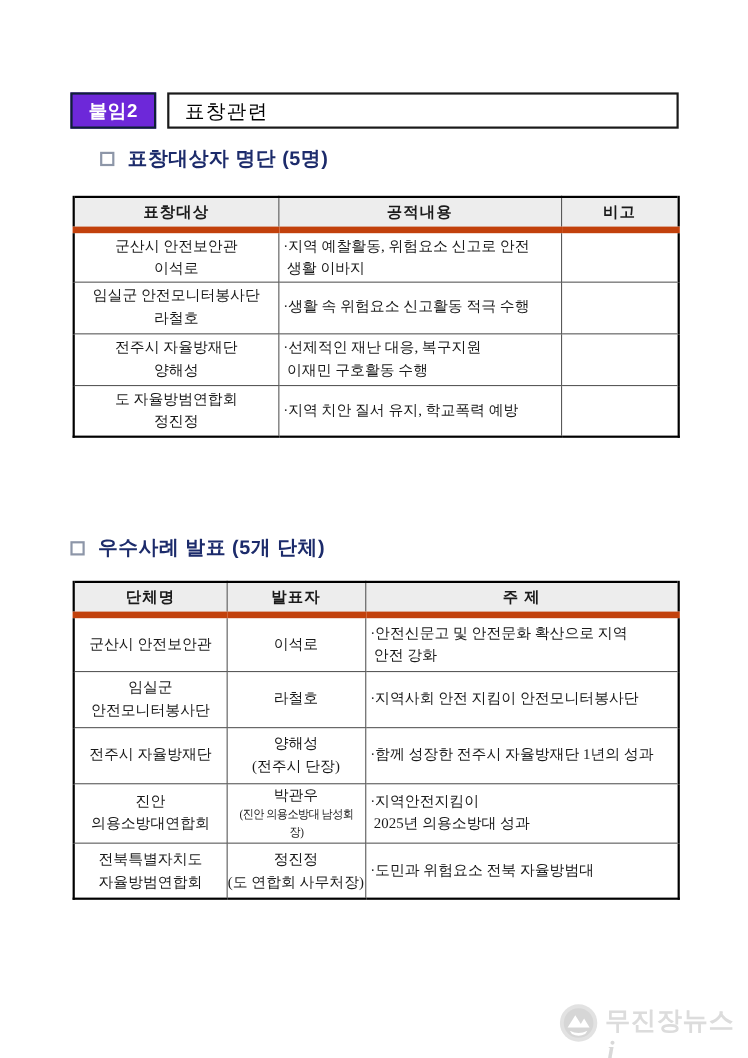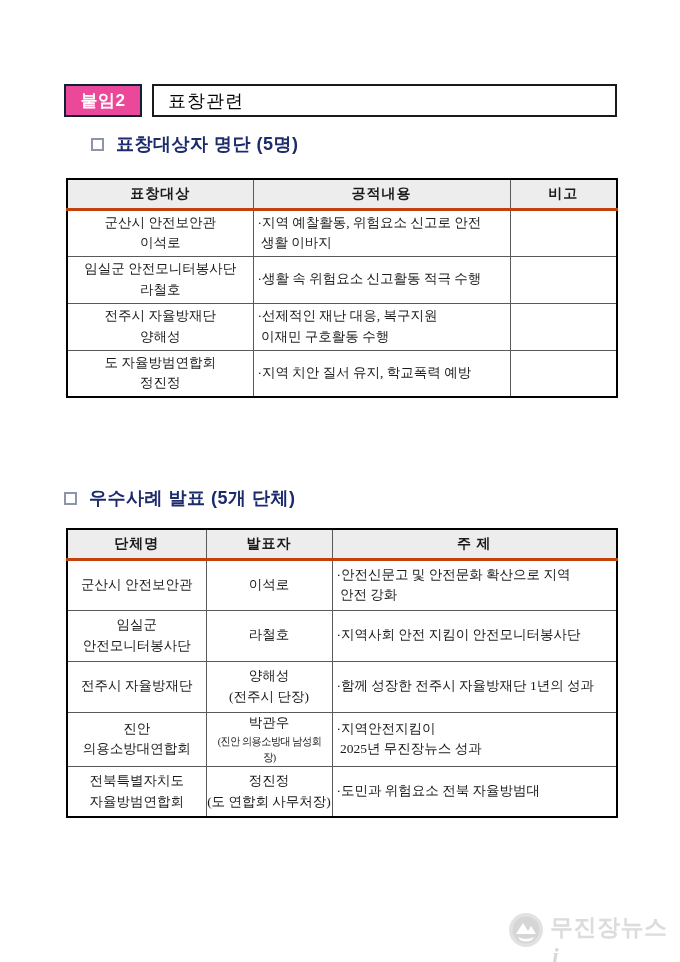--- a/index.html
+++ b/index.html
@@ -14,21 +14,21 @@
     overflow: hidden;
   }
 
   
   .header-row {
     position: absolute; top: 84px; left: 64px; width: 553px;
     display: flex; align-items: stretch; height: 33px;
   }
   .badge {
     width: 78px; height: 33px;
-    background: #ec4899;
+    background: #6d28d9;
     border: 2px solid #0e2136;
     color: #ffffff;
     font-family: "Liberation Sans", "DejaVu Sans", sans-serif;
     font-weight: bold; font-size: 17px;
     display: flex; align-items: center; justify-content: center;
     letter-spacing: 0.5px;
   }
   .title-box {
     flex: 1; margin-left: 10px;
     border: 2px solid #1a1a1a;
@@ -73,21 +73,21 @@
     vertical-align: middle;
     line-height: 1.5;
   }
   table.doc-table { border: 2px solid #000; }
   table.doc-table thead th {
     background: #ededed;
     font-weight: bold;
     font-size: 14px;
     height: 30px;
     text-align: center;
-    border-bottom: 3px solid #c2410c;
+    border-bottom: 6px solid #c2410c;
     letter-spacing: 1px;
   }
   table.doc-table th:first-child, table.doc-table td:first-child { border-left: 2px solid #000; }
   table.doc-table th:last-child,  table.doc-table td:last-child  { border-right: 2px solid #000; }
   table.doc-table tbody tr:last-child td { border-bottom: 2px solid #000; }
 
   #table1 tbody tr { height: 47px; }
   #table2 tbody tr { height: 51px; }
 
   td.center { text-align: center; }
@@ -227,21 +227,21 @@
         <td class="left-pad prewrap">·함께 성장한 전주시 자율방재단 1년의 성과</td>
       </tr>
       <tr>
         <td class="center prewrap">진안
 의용소방대연합회</td>
         <td class="center">
           <span class="presenter-name">박관우</span>
           <span class="presenter-title small">(진안 의용소방대 남성회장)</span>
         </td>
         <td class="left-pad prewrap">·지역안전지킴이
- 2025년 무진장뉴스 성과</td>
+ 2025년 의용소방대 성과</td>
       </tr>
       <tr>
         <td class="center prewrap">전북특별자치도
 자율방범연합회</td>
         <td class="center">
           <span class="presenter-name">정진정</span>
           <span class="presenter-title">(도 연합회 사무처장)</span>
         </td>
         <td class="left-pad prewrap">·도민과 위험요소 전북 자율방범대</td>
       </tr>

